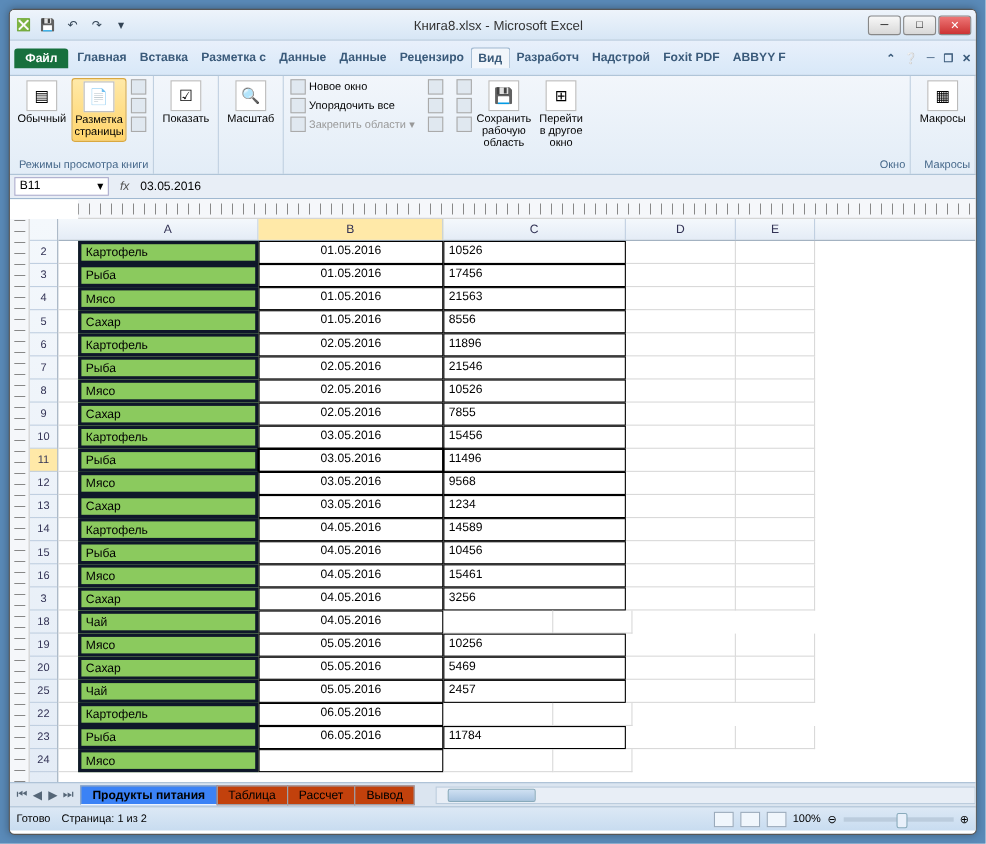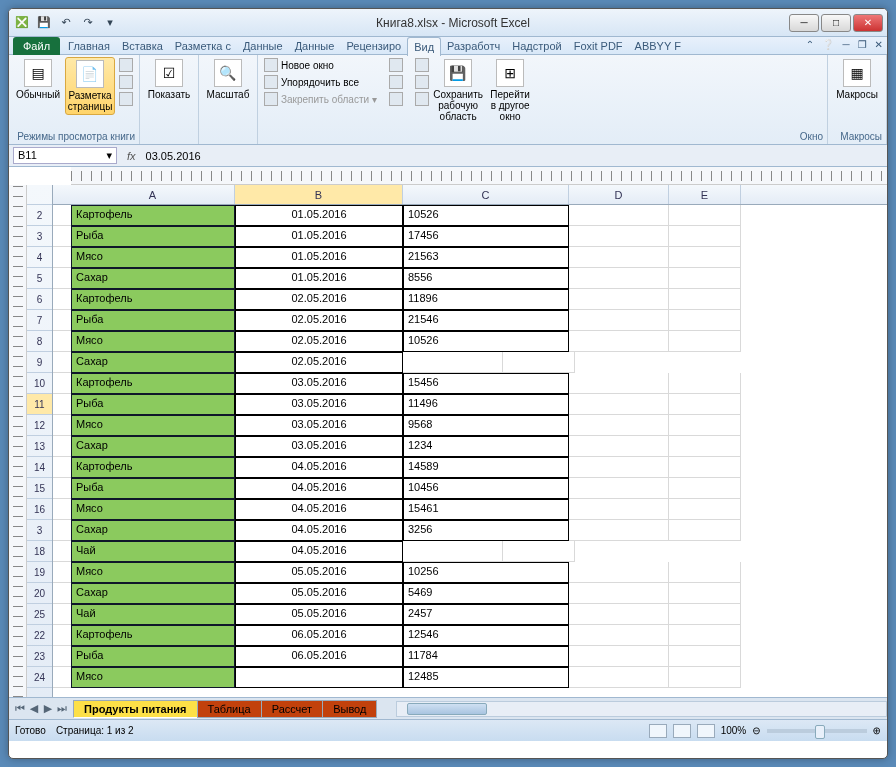--- a/index.html
+++ b/index.html
@@ -5,67 +5,67 @@
 * { box-sizing: border-box; margin: 0; padding: 0; font-family: "Segoe UI", Tahoma, sans-serif; }
 body { background: #5a8ab8; padding: 8px; }
 .window { width: 880px; height: 751px; background: #fff; border: 1px solid #555; border-radius: 5px; overflow: hidden; box-shadow: 0 0 8px rgba(0,0,0,0.3); position: relative; }
 .titlebar { height: 28px; background: linear-gradient(#eef4fb,#d7e6f5); display: flex; align-items: center; padding: 0 4px; border-bottom: 1px solid #a0b8d0; }
 .qat { display: flex; align-items: center; gap: 4px; }
 .qat-btn { width: 18px; height: 18px; display: flex; align-items: center; justify-content: center; font-size: 11px; color: #345; }
 .title { flex: 1; text-align: center; font-size: 12px; color: #333; }
 .winbtns { display: flex; }
 .winbtn { width: 30px; height: 18px; border: 1px solid #888; background: linear-gradient(#f8f8f8,#d8d8d8); margin-left: 2px; display: flex; align-items: center; justify-content: center; font-size: 10px; border-radius: 3px; }
 .winbtn.close { background: linear-gradient(#e77,#c33); color: #fff; }
-.ribbon-tabs { height: 18px; background: linear-gradient(#e8f0fb,#d8e8f8); display: flex; align-items: flex-start; padding-left: 4px; border-bottom: 1px solid #a0b8d0; font-size: 11px; }
+.ribbon-tabs { height: 32px; background: linear-gradient(#e8f0fb,#d8e8f8); display: flex; align-items: center; padding-left: 4px; border-bottom: 1px solid #a0b8d0; font-size: 11px; font-weight: bold; }
 .file-tab { background: #17703d; color: #fff; padding: 3px 10px; border-radius: 3px 3px 0 0; margin-right: 2px; }
 .tab { padding: 3px 6px; color: #3a5a7a; cursor: pointer; }
 .tab.active { background: #f2f6fb; border: 1px solid #a0b8d0; border-bottom: none; border-radius: 3px 3px 0 0; }
 .ribbon-spacer { flex: 1; }
 .help-btn { padding: 2px 4px; font-size: 10px; color: #3a5a7a; }
 .ribbon { height: 90px; background: linear-gradient(#f2f6fb,#e3edf7); border-bottom: 1px solid #a0b8d0; display: flex; font-size: 10px; }
 .rgroup { border-right: 1px solid #c0d0e0; padding: 2px 4px; display: flex; flex-direction: column; }
 .rgroup-body { flex: 1; display: flex; align-items: flex-start; gap: 2px; }
 .rgroup-label { text-align: right; font-size: 10px; color: #46688a; padding-top: 1px; }
 .bigbtn { display: flex; flex-direction: column; align-items: center; justify-content: flex-start; padding: 2px 4px; width: 50px; text-align: center; cursor: pointer; border-radius: 3px; }
 .bigbtn.active { background: linear-gradient(#ffe9a8,#ffd46a); border: 1px solid #d9a840; }
 .bigbtn .icon { width: 28px; height: 28px; background: #fff; border: 1px solid #bbb; margin-bottom: 2px; display: flex; align-items: center; justify-content: center; font-size: 14px; }
 .smallbtn-col { display: flex; flex-direction: column; gap: 1px; }
 .smallbtn { display: flex; align-items: center; gap: 3px; padding: 1px 2px; white-space: nowrap; cursor: pointer; }
 .smallbtn .sicon { width: 14px; height: 14px; background: #e0e8f0; border: 1px solid #aaa; display: inline-block; }
 .namebox-row { height: 22px; background: #e8eef6; border-bottom: 1px solid #a0b8d0; display: flex; align-items: center; font-size: 11px; }
-.namebox { width: 104px; border: 1px solid #aac; background: #fff; margin: 0 4px; padding: 1px 4px; display: flex; justify-content: space-between; }
+.namebox { width: 86px; border: 1px solid #aac; background: #fff; margin: 0 4px; padding: 1px 4px; display: flex; justify-content: space-between; }
 .fx { padding: 0 6px; font-style: italic; color: #555; }
 .formula { flex: 1; padding-left: 4px; }
 .ruler-h { height: 18px; background: #f5f7fa; border-bottom: 1px solid #ccc; margin-left: 62px; position: relative; overflow: hidden; }
 .ruler-h::before { content: ""; position: absolute; left: 0; right: 0; top: 4px; height: 10px; background: repeating-linear-gradient(90deg,#888 0,#888 1px,transparent 1px,transparent 10px); }
 .sheet-area { position: relative; height: 512px; background: #fff; overflow: hidden; display: flex; }
 .ruler-v { width: 18px; background: #f5f7fa; border-right: 1px solid #ccc; position: relative; }
 .ruler-v::before { content: ""; position: absolute; top: 0; bottom: 0; left: 4px; width: 10px; background: repeating-linear-gradient(0deg,#888 0,#888 1px,transparent 1px,transparent 10px); }
 .rowhdr-col { width: 26px; background: linear-gradient(#f4f8fc,#e4ecf6); border-right: 1px solid #9ab; }
 .rowhdr { height: 21px; border-bottom: 1px solid #c0cfe0; font-size: 10px; text-align: center; line-height: 21px; color: #335; }
 .rowhdr.sel { background: #ffe9a8; }
 .grid { flex: 1; position: relative; overflow: hidden; }
 .colhdr-row { display: flex; height: 20px; background: linear-gradient(#f4f8fc,#e4ecf6); border-bottom: 1px solid #9ab; }
 .gap-col { width: 100px; }
 .colhdr { border-right: 1px solid #c0cfe0; font-size: 11px; text-align: center; line-height: 20px; color: #335; }
 .colhdr.sel { background: #ffe9a8; }
 .cA { width: 164px; } .cB { width: 168px; } .cC { width: 166px; } .cD { width: 100px; } .cE { width: 72px; }
 .datarow { display: flex; height: 21px; }
 .page-gap { width: 100px; border-bottom: 1px solid #d9d9d9; }
 .cell { border-right: 1px solid #d9d9d9; border-bottom: 1px solid #d9d9d9; font-size: 11px; padding: 2px 4px; overflow: hidden; white-space: nowrap; }
-.cell.a { background: #8bca5e; border: 1px solid #0f172a; }
+.cell.a { background: #8bca5e; border: 3px solid #0f172a; }
 .cell.b { text-align: center; border: 1px solid #000; }
 .cell.c { text-align: left; border: 1px solid #000; }
 .cell.d, .cell.e { }
 .cell.active { outline: 2px solid #000; outline-offset: -1px; }
 .sheet-tabs { height: 22px; background: #dbe5f0; display: flex; align-items: center; font-size: 11px; border-top: 1px solid #a0b8d0; }
 .tab-nav { display: flex; gap: 0; padding: 0 4px; }
 .tab-nav span { width: 14px; text-align: center; color: #567; cursor: pointer; }
 .sheet-tab { background: #c2410c; border: 1px solid #9ab; padding: 2px 10px; margin-right: -1px; cursor: pointer; }
-.sheet-tab.active { background: #fde047; font-weight: bold; border-bottom: 1px solid #fff; }
+.sheet-tab.active { background: #3b82f6; font-weight: bold; border-bottom: 1px solid #fff; }
 .hscroll { flex: 1; margin-left: 20px; height: 16px; background: #e8eef6; border: 1px solid #bcd; position: relative; }
 .hscroll-thumb { position: absolute; left: 10px; top: 1px; width: 80px; height: 12px; background: linear-gradient(#cfe0f2,#a8c4e0); border: 1px solid #8ab; border-radius: 2px; }
 .statusbar { height: 22px; background: linear-gradient(#dce8f5,#c8dcf0); display: flex; align-items: center; font-size: 10px; padding: 0 6px; gap: 10px; border-top: 1px solid #a0b8d0; }
 .status-right { margin-left: auto; display: flex; align-items: center; gap: 6px; }
 .viewbtn { width: 18px; height: 14px; border: 1px solid #9ab; background: #f0f6fc; }
 .zoom-slider { width: 100px; height: 4px; background: #bcd; position: relative; }
 .zoom-slider::before { content: ""; position: absolute; left: 48px; top: -4px; width: 8px; height: 12px; background: #e8f0fa; border: 1px solid #8ab; border-radius: 2px; }
 .page-margin-left { width: 18px; }
 </style>
 </head>
@@ -318,20 +318,21 @@
             <div class="cell a cA">Мясо</div>
             <div class="cell b cB">02.05.2016</div>
             <div class="cell c cC">10526</div>
             <div class="cell d cD"></div>
             <div class="cell e cE"></div>
           </div>
           <div class="datarow">
             <div class="page-gap page-margin-left"></div>
             <div class="cell a cA">Сахар</div>
             <div class="cell b cB">02.05.2016</div>
+            <div class="cell c cC">7855</div>
             <div class="cell d cD"></div>
             <div class="cell e cE"></div>
           </div>
           <div class="datarow">
             <div class="page-gap page-margin-left"></div>
             <div class="cell a cA">Картофель</div>
             <div class="cell b cB">03.05.2016</div>
             <div class="cell c cC">15456</div>
             <div class="cell d cD"></div>
             <div class="cell e cE"></div>
@@ -420,37 +421,35 @@
             <div class="cell a cA">Чай</div>
             <div class="cell b cB">05.05.2016</div>
             <div class="cell c cC">2457</div>
             <div class="cell d cD"></div>
             <div class="cell e cE"></div>
           </div>
           <div class="datarow">
             <div class="page-gap page-margin-left"></div>
             <div class="cell a cA">Картофель</div>
             <div class="cell b cB">06.05.2016</div>
-            <div class="cell c cC">12546</div>
             <div class="cell d cD"></div>
             <div class="cell e cE"></div>
           </div>
           <div class="datarow">
             <div class="page-gap page-margin-left"></div>
             <div class="cell a cA">Рыба</div>
             <div class="cell b cB">06.05.2016</div>
             <div class="cell c cC">11784</div>
             <div class="cell d cD"></div>
             <div class="cell e cE"></div>
           </div>
           <div class="datarow">
             <div class="page-gap page-margin-left"></div>
             <div class="cell a cA">Мясо</div>
             <div class="cell b cB"></div>
-            <div class="cell c cC">12485</div>
             <div class="cell d cD"></div>
             <div class="cell e cE"></div>
           </div>
         </div>
     </div>
   </div>
 
   <div class="sheet-tabs">
     <div class="tab-nav">
       <span>⏮</span>

